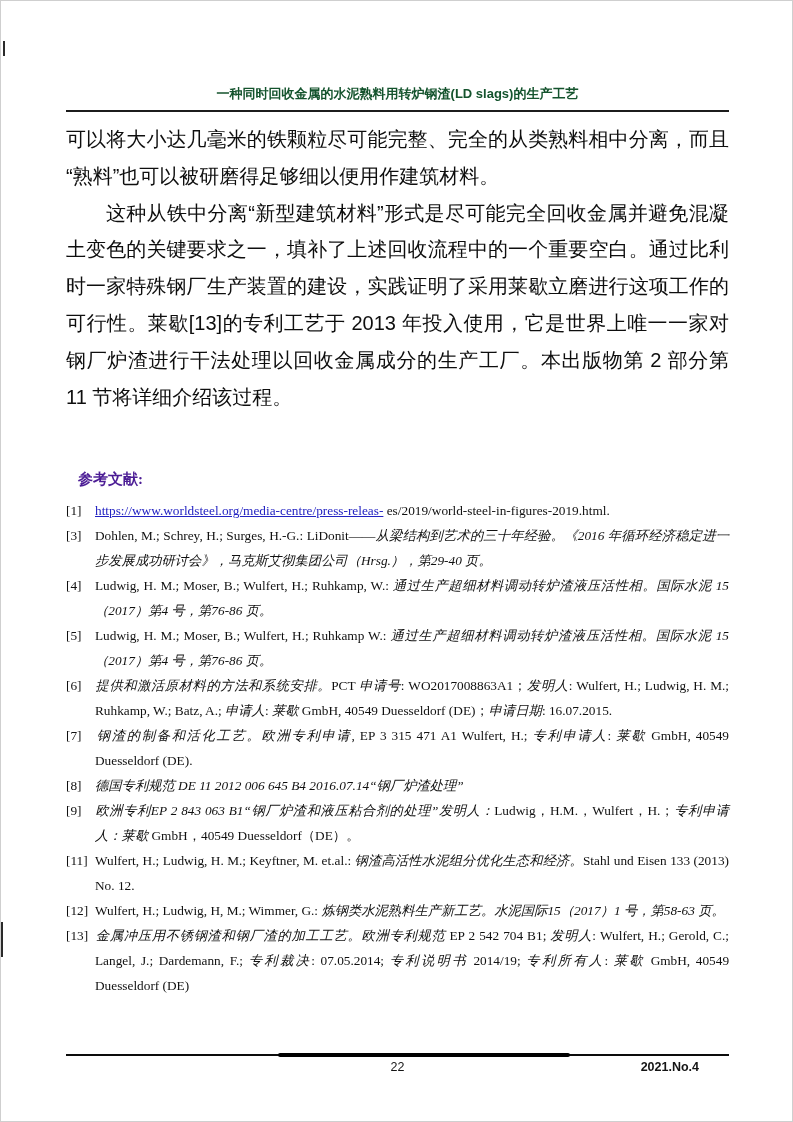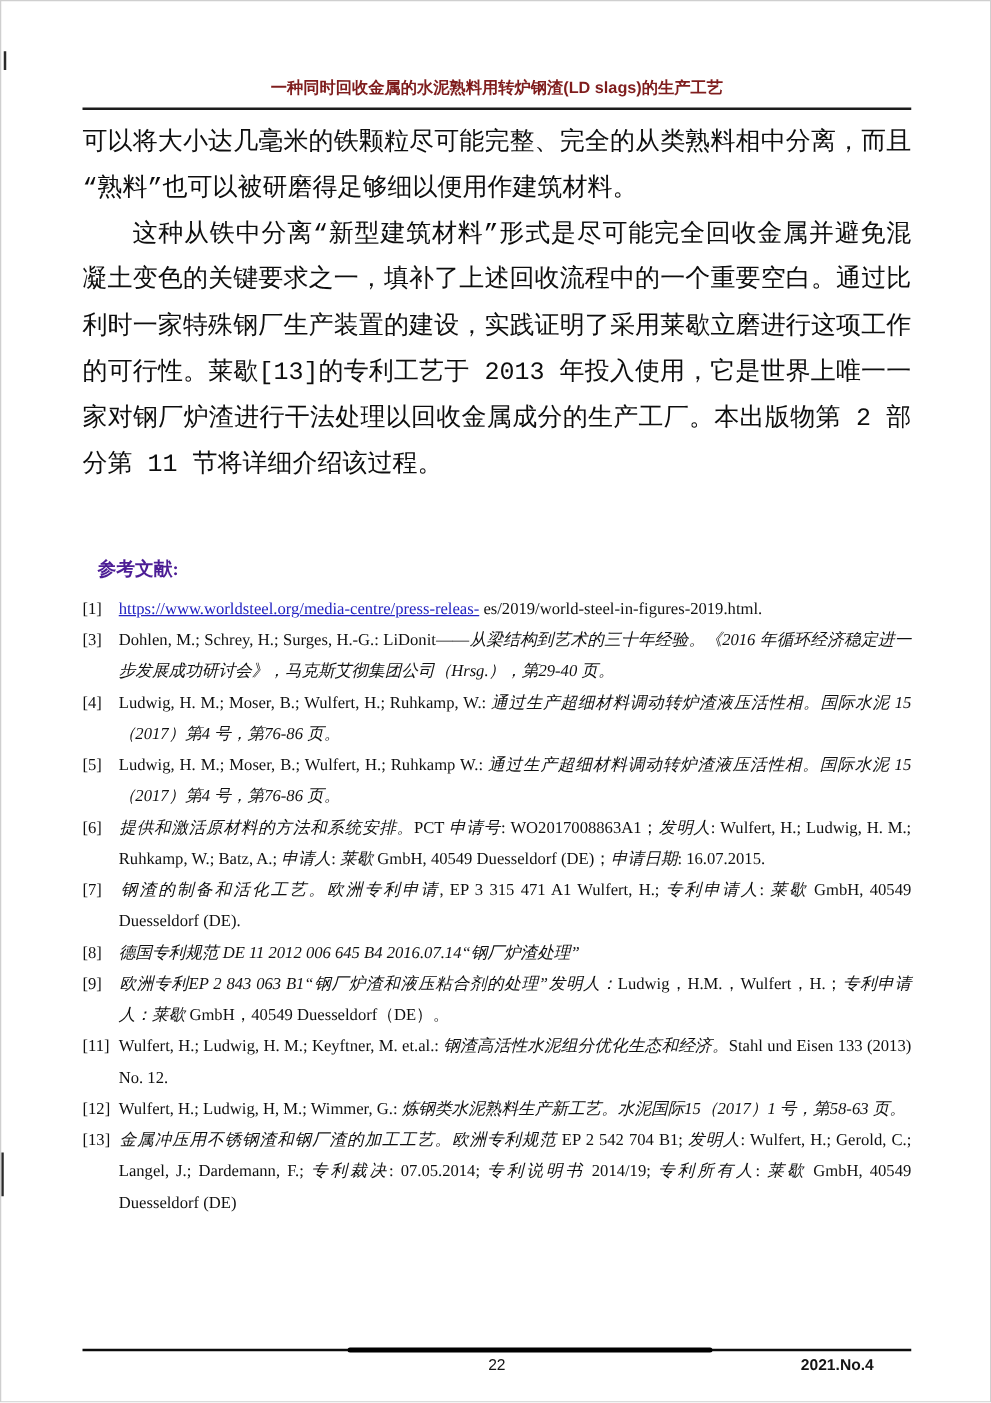--- a/index.html
+++ b/index.html
@@ -14,33 +14,33 @@
     overflow: hidden;
     color: #111;
   }
   .scan-artifact { position: absolute; background: #2a2a2a; }
   .artifact-top-left { left: 2px; top: 40px; width: 2px; height: 15px; }
   .artifact-mid-left { left: 0px; top: 921px; width: 2px; height: 35px; }
 
   .content { position: absolute; left: 65px; right: 63px; top: 0; }
 
   .doc-header {
-    padding-top: 60px;
+    padding-top: 84px;
     padding-bottom: 7px;
     text-align: center;
     font-family: "Liberation Sans", "DejaVu Sans", sans-serif;
     font-weight: 700;
     font-size: 13px;
     border-bottom: 2px solid #1c1c1c;
-    color: #7f1d1d;
+    color: #14532d;
   }
 
   .body-text {
     margin-top: 9px;
-    font-family: Liberation Mono, monospace;
+    font-family: Liberation Sans, sans-serif;
     font-size: 20px;
     line-height: 36.8px;
     text-align: justify;
     color: #0e0e0e;
   }
   .para { margin: 0; }
   .para.indent { text-indent: 2em; }
 
   .refs-heading {
     margin-top: 55px;
@@ -61,21 +61,21 @@
   }
   .ref { padding-left: 29px; margin: 0; }
   .ref-label { display: inline-block; width: 29px; margin-left: -29px; }
   .it { font-style: italic; }
   .ref-link { color: #2222c2; text-decoration: underline; cursor: pointer; }
 
   .footer {
     position: absolute;
     left: 65px;
     right: 63px;
-    top: 1078px;
+    top: 1053px;
     background: #ffffff;
   }
   .footer-rule { position: relative; height: 2px; background: #0c0c0c; }
   .footer-rule::after {
     content: "";
     position: absolute;
     left: 32%;
     right: 24%;
     top: -1px;
     height: 4px;

